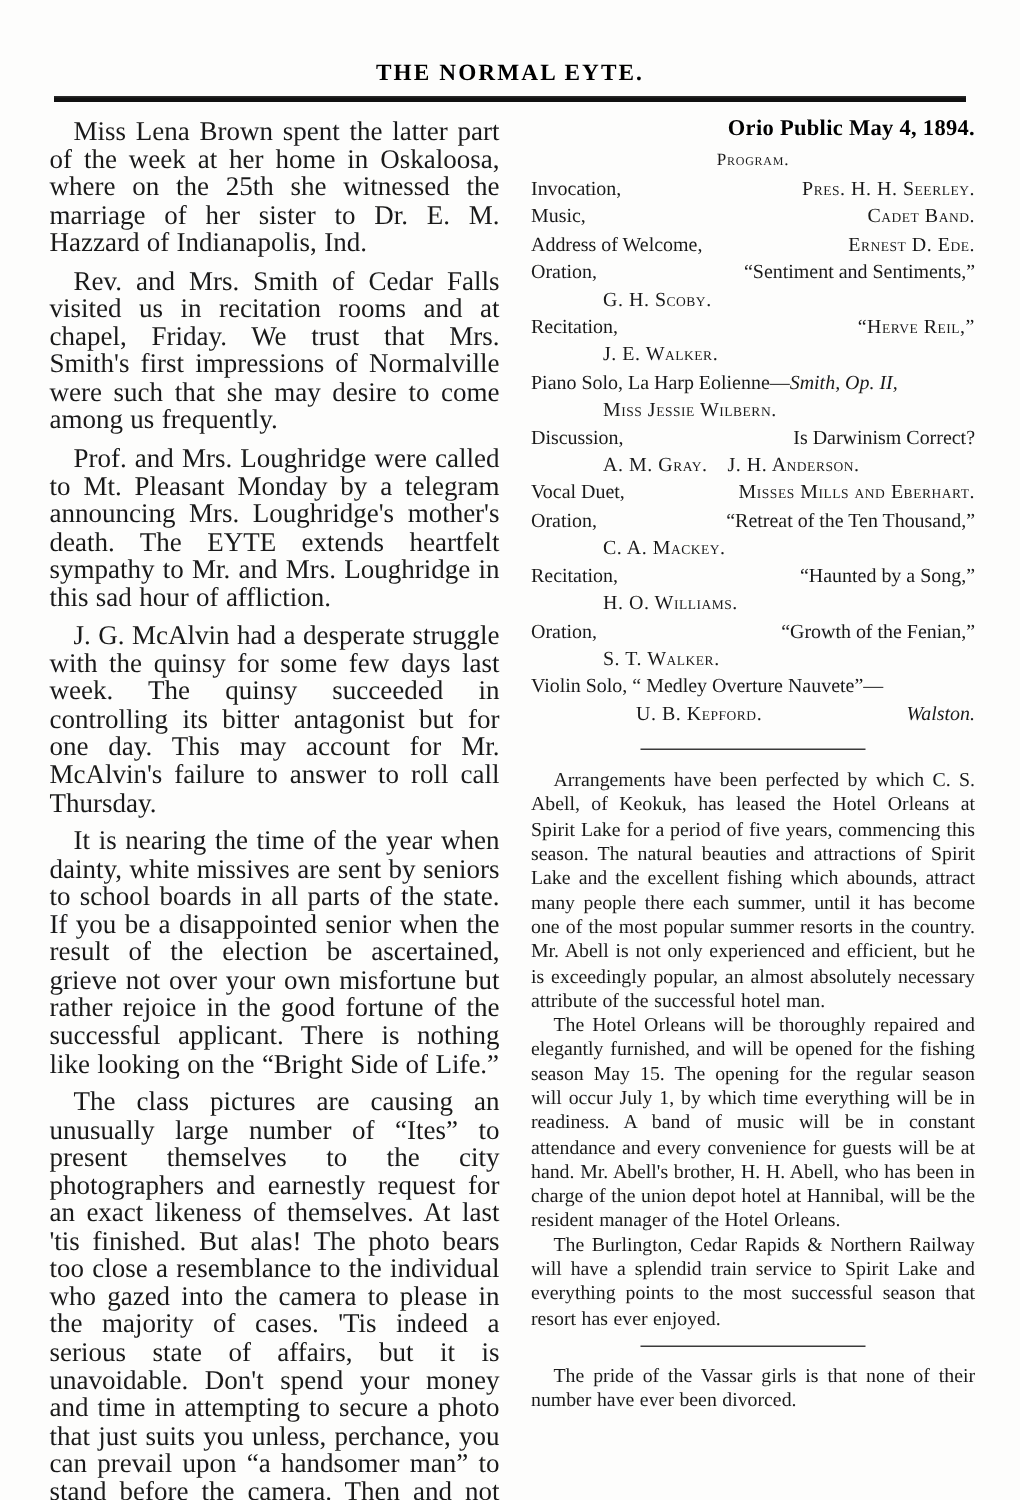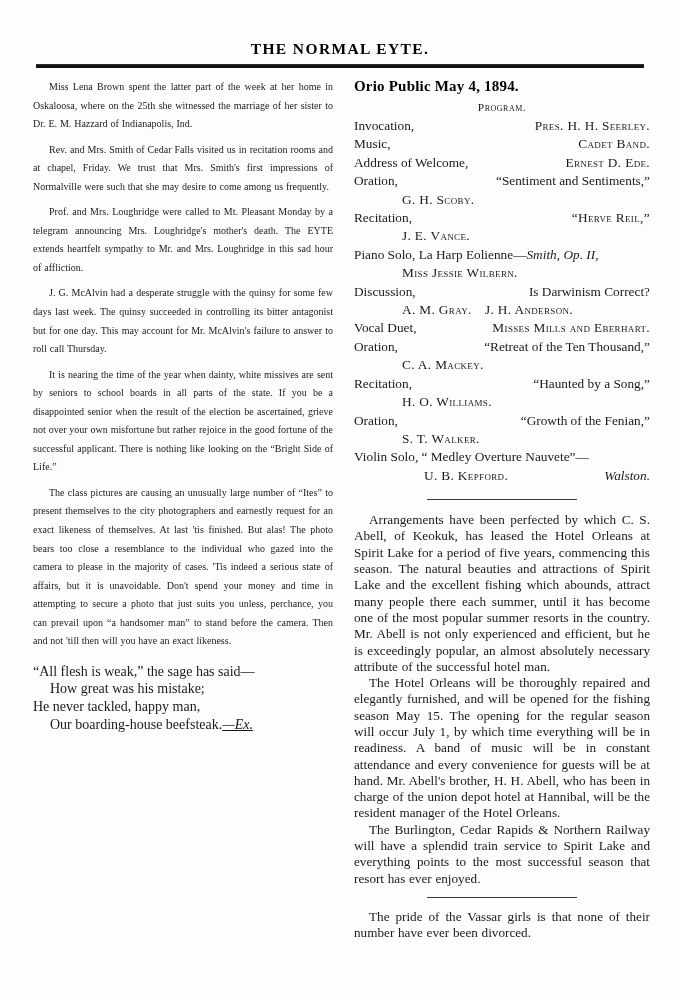--- a/index.html
+++ b/index.html
@@ -48,41 +48,41 @@
   
   .col {
     position: absolute;
     top: 78px;
   }
   .col-left  { left: 33px;  width: 300px; }
   .col-right { left: 354px; width: 296px; }
 
   p.body {
     margin: 0 0 7px 0;
-    font-size: 10px;
+    font-size: 18px;
     line-height: 18.55px;
     text-align: justify;
     text-indent: 16px;
     word-spacing: 0.4px;
   }
   p.body:last-child { margin-bottom: 0; }
 
   
   .poem {
     margin-top: 12px;
     font-size: 14px;
     line-height: 17.6px;
   }
   .poem .ln { white-space: nowrap; }
   .poem .ln.ind { padding-left: 17px; }
   .poem i { font-style: italic; text-decoration: underline; }
 
   
   .sec-title {
-    text-align: left;
+    text-align: right;
     font-weight: bold;
     font-size: 15px;
     letter-spacing: 0.2px;
     margin: 0 0 6px 0;
     color: #000;
   }
   .sec-subtitle {
     text-align: center;
     font-size: 11.4px;
     margin: 0 0 4px 0;
@@ -177,21 +177,21 @@
       </div>
       <div class="prow indent-2">
         <span class="sc">G. H. Scoby.</span>
       </div>
 
       <div class="prow">
         <span class="left">Recitation,</span>
         <span class="right sc">“Herve Reil,”</span>
       </div>
       <div class="prow indent-2">
-        <span class="sc">J. E. Vance.</span>
+        <span class="sc">J. E. Walker.</span>
       </div>
 
       <div class="prow block">
         <span>Piano Solo, La Harp Eolienne—</span><span class="it">Smith, Op. II,</span>
       </div>
       <div class="prow indent-2">
         <span class="sc">Miss Jessie Wilbern.</span>
       </div>
 
       <div class="prow">

